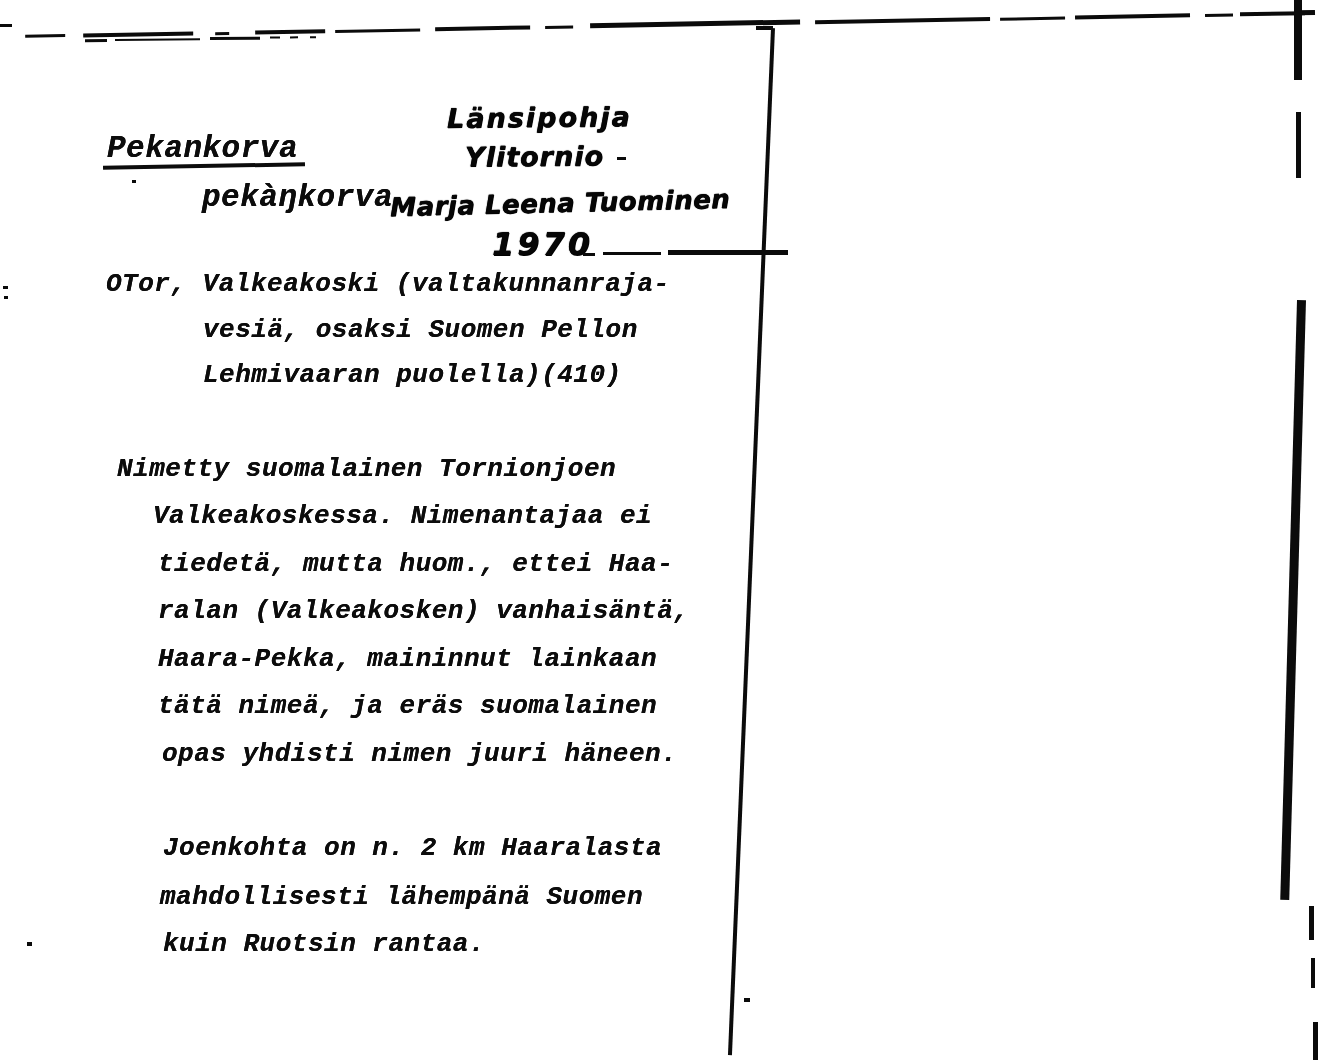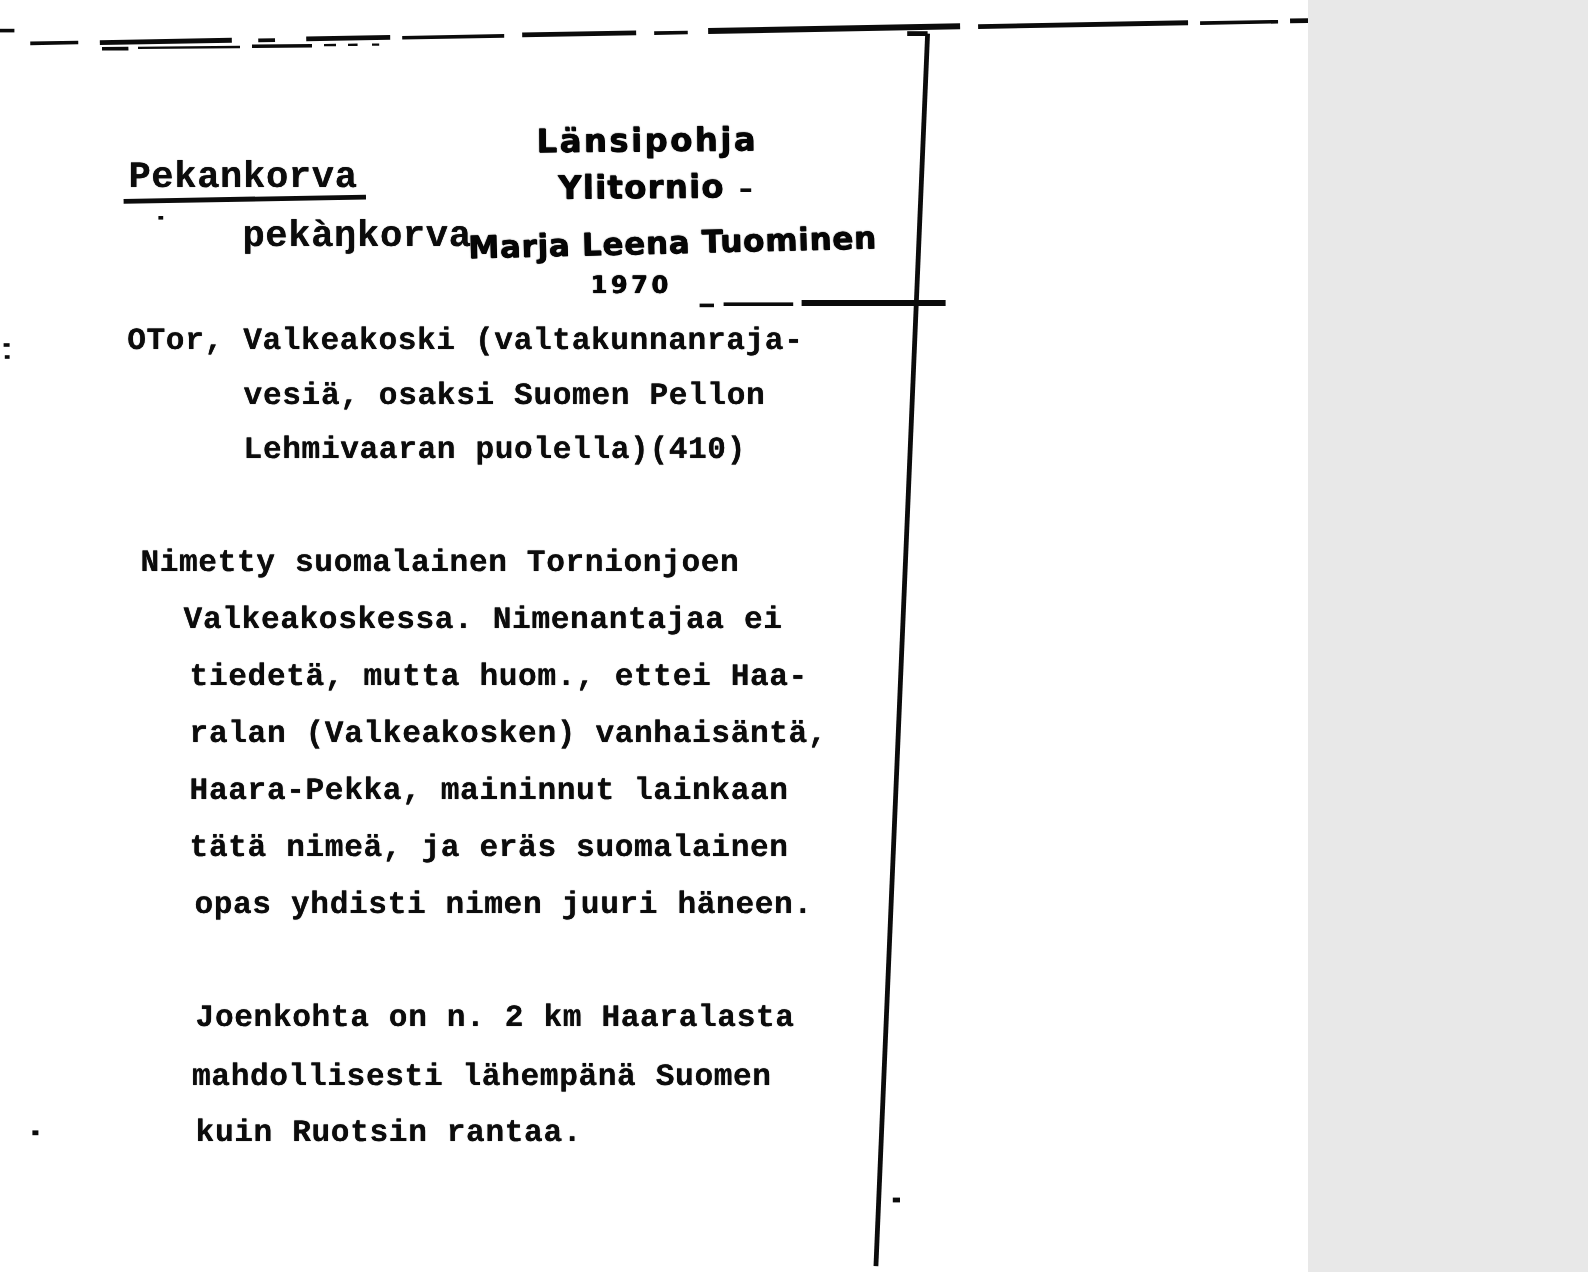--- a/index.html
+++ b/index.html
@@ -1,21 +1,22 @@
 <!DOCTYPE html>
 <html><head>
 <meta charset="utf-8">
 <style>
   html,body{margin:0;padding:0;background:#e8e8e8;}
   .page{
     position:relative;
-    width:1090px;height:1060px;
+    width:1323px;height:1060px;
     background:#ffffff;
     overflow:hidden;
     font-family:"Liberation Mono",monospace;
+    font-style:italic;
   }
   
   .t{
     position:absolute;
     font-family:"Liberation Mono","DejaVu Sans Mono",monospace;
     font-weight:700;
     font-size:26px;
     line-height:36px;
     letter-spacing:0.5px;
     color:#0c0c0c;
@@ -29,21 +30,21 @@
     position:absolute;
     font-family:"DejaVu Sans","Liberation Sans",sans-serif;
     font-weight:700;
     color:#060606;
     white-space:pre;
     text-shadow:0 0 1px #000, 0.5px 0.5px 0 #000;
   }
   .stamp.region{font-size:27px;letter-spacing:2px;transform:rotate(-0.5deg);}
   .stamp.muni{font-size:27px;letter-spacing:1px;transform:rotate(-0.5deg);}
   .stamp.collector{font-size:26px;letter-spacing:0.5px;transform:rotate(-1.4deg);}
-  .stamp.year{font-size:20px;letter-spacing:3px;}
+  .stamp.year{font-size:32px;letter-spacing:3px;}
   
   .underline{
     position:absolute;
     background:#0c0c0c;
     transform:rotate(-1deg);
   }
   
   .mark{position:absolute;background:#0b0b0b;}
   .topline{position:absolute;transform-origin:100% 50%;}
   .topline .mark{position:absolute;}

